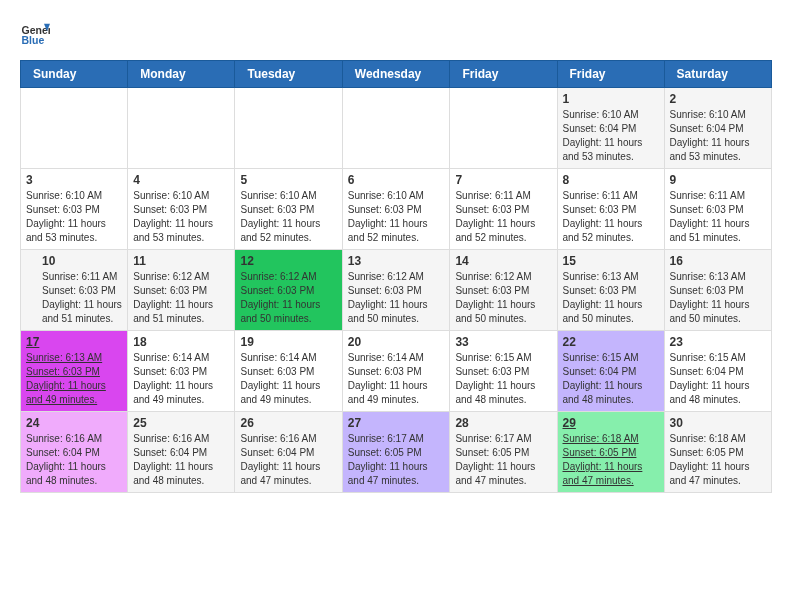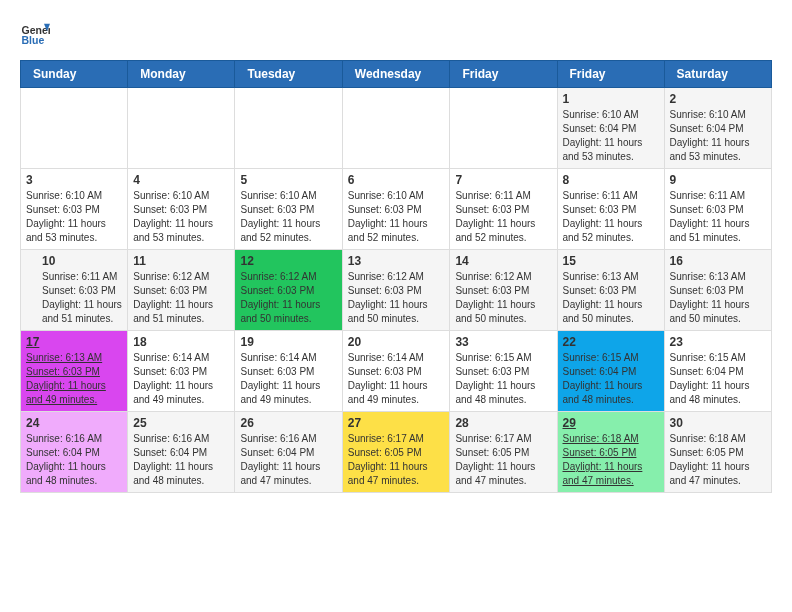--- a/index.html
+++ b/index.html
@@ -264,21 +264,21 @@
 Daylight: 11 hours
 and 49 minutes.</div>
         </td>
         <td style="background: rgb(255, 255, 255);">
           <span class="day-num">33</span>
           <div class="day-info" style="white-space: pre-line;">Sunrise: 6:15 AM
 Sunset: 6:03 PM
 Daylight: 11 hours
 and 48 minutes.</div>
         </td>
-        <td style="background: #0ea5e9;">
+        <td style="background: #c4b5fd;">
           <span class="day-num">22</span>
           <div class="day-info" style="white-space: pre-line;">Sunrise: 6:15 AM
 Sunset: 6:04 PM
 Daylight: 11 hours
 and 48 minutes.</div>
         </td>
         <td style="background: rgb(255, 255, 255);">
           <span class="day-num">23</span>
           <div class="day-info" style="white-space: pre-line;">Sunrise: 6:15 AM
 Sunset: 6:04 PM
@@ -301,21 +301,21 @@
 Daylight: 11 hours
 and 48 minutes.</div>
         </td>
         <td style="background: rgb(245, 245, 245);">
           <span class="day-num">26</span>
           <div class="day-info" style="white-space: pre-line;">Sunrise: 6:16 AM
 Sunset: 6:04 PM
 Daylight: 11 hours
 and 47 minutes.</div>
         </td>
-        <td style="background: #fde047;">
+        <td style="background: #c4b5fd;">
           <span class="day-num">27</span>
           <div class="day-info" style="white-space: pre-line;">Sunrise: 6:17 AM
 Sunset: 6:05 PM
 Daylight: 11 hours
 and 47 minutes.</div>
         </td>
         <td style="background: rgb(245, 245, 245);">
           <span class="day-num">28</span>
           <div class="day-info" style="white-space: pre-line;">Sunrise: 6:17 AM
 Sunset: 6:05 PM

